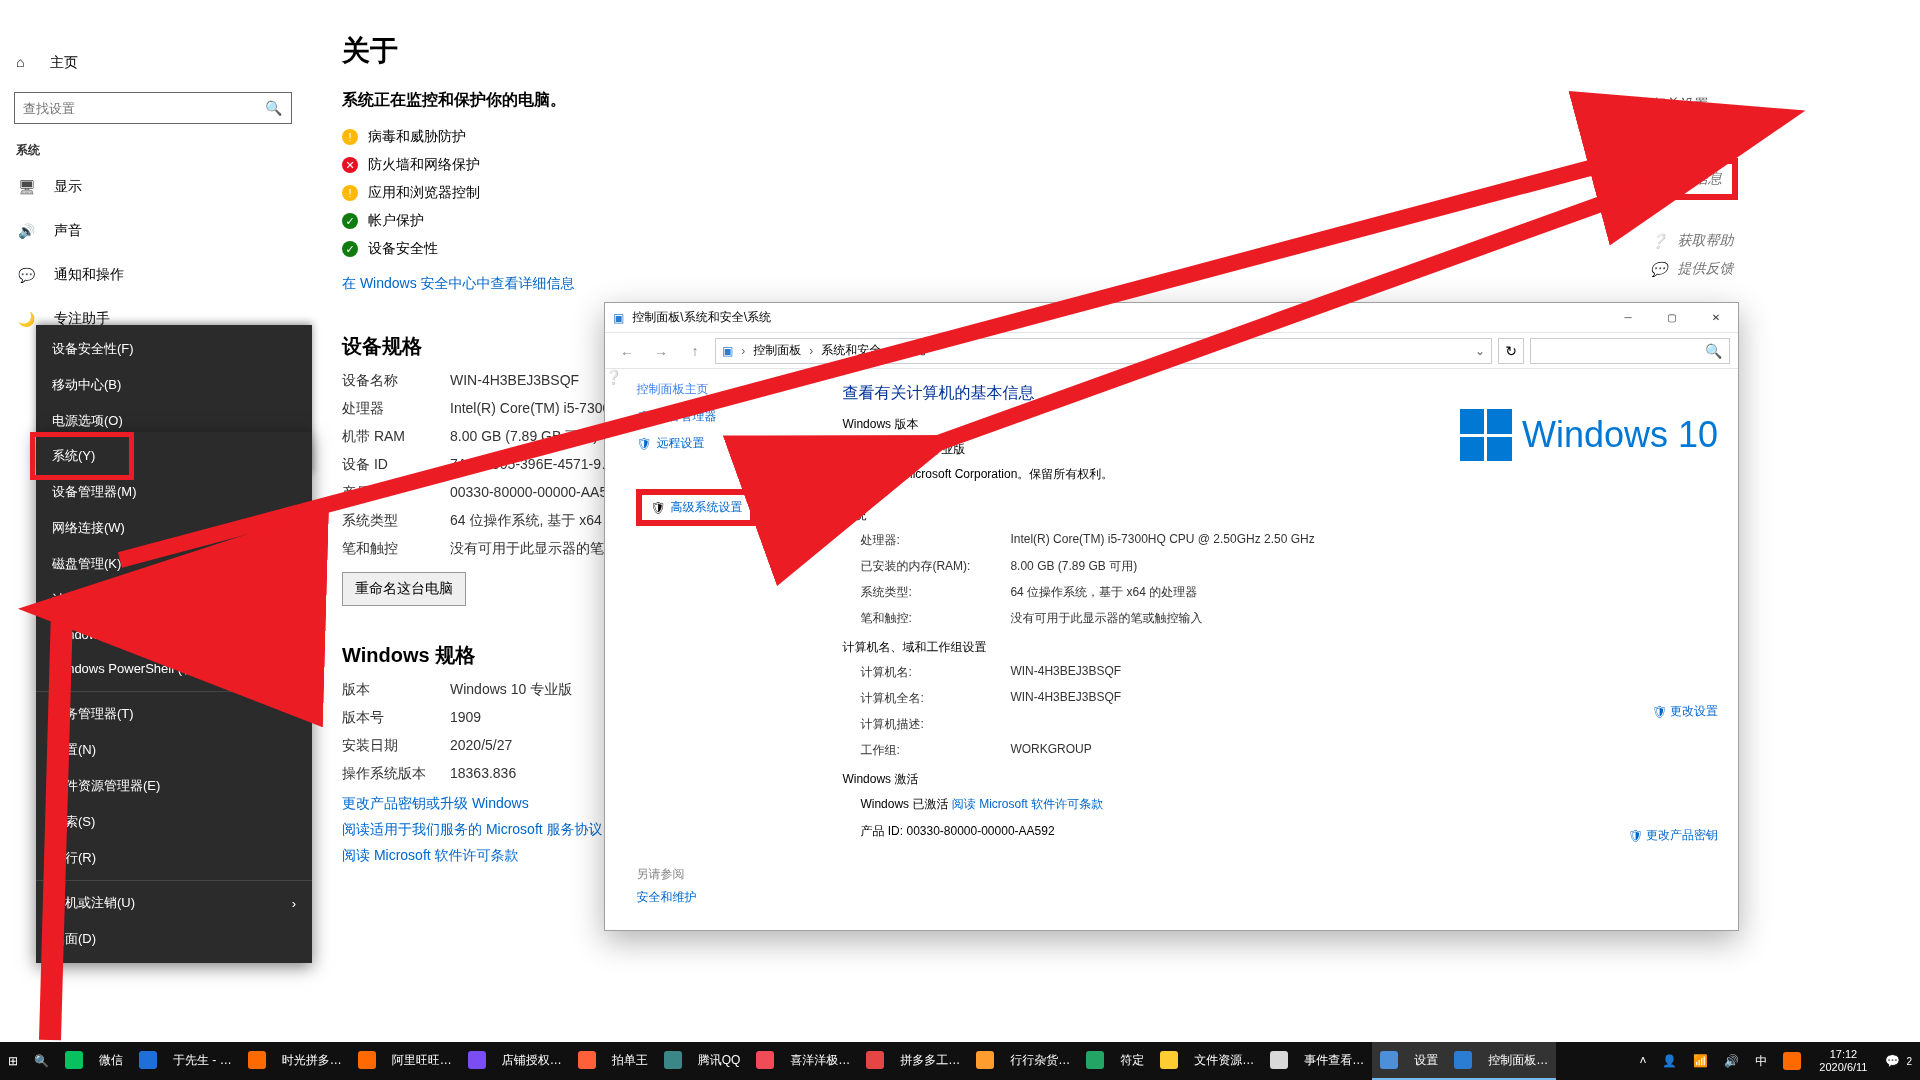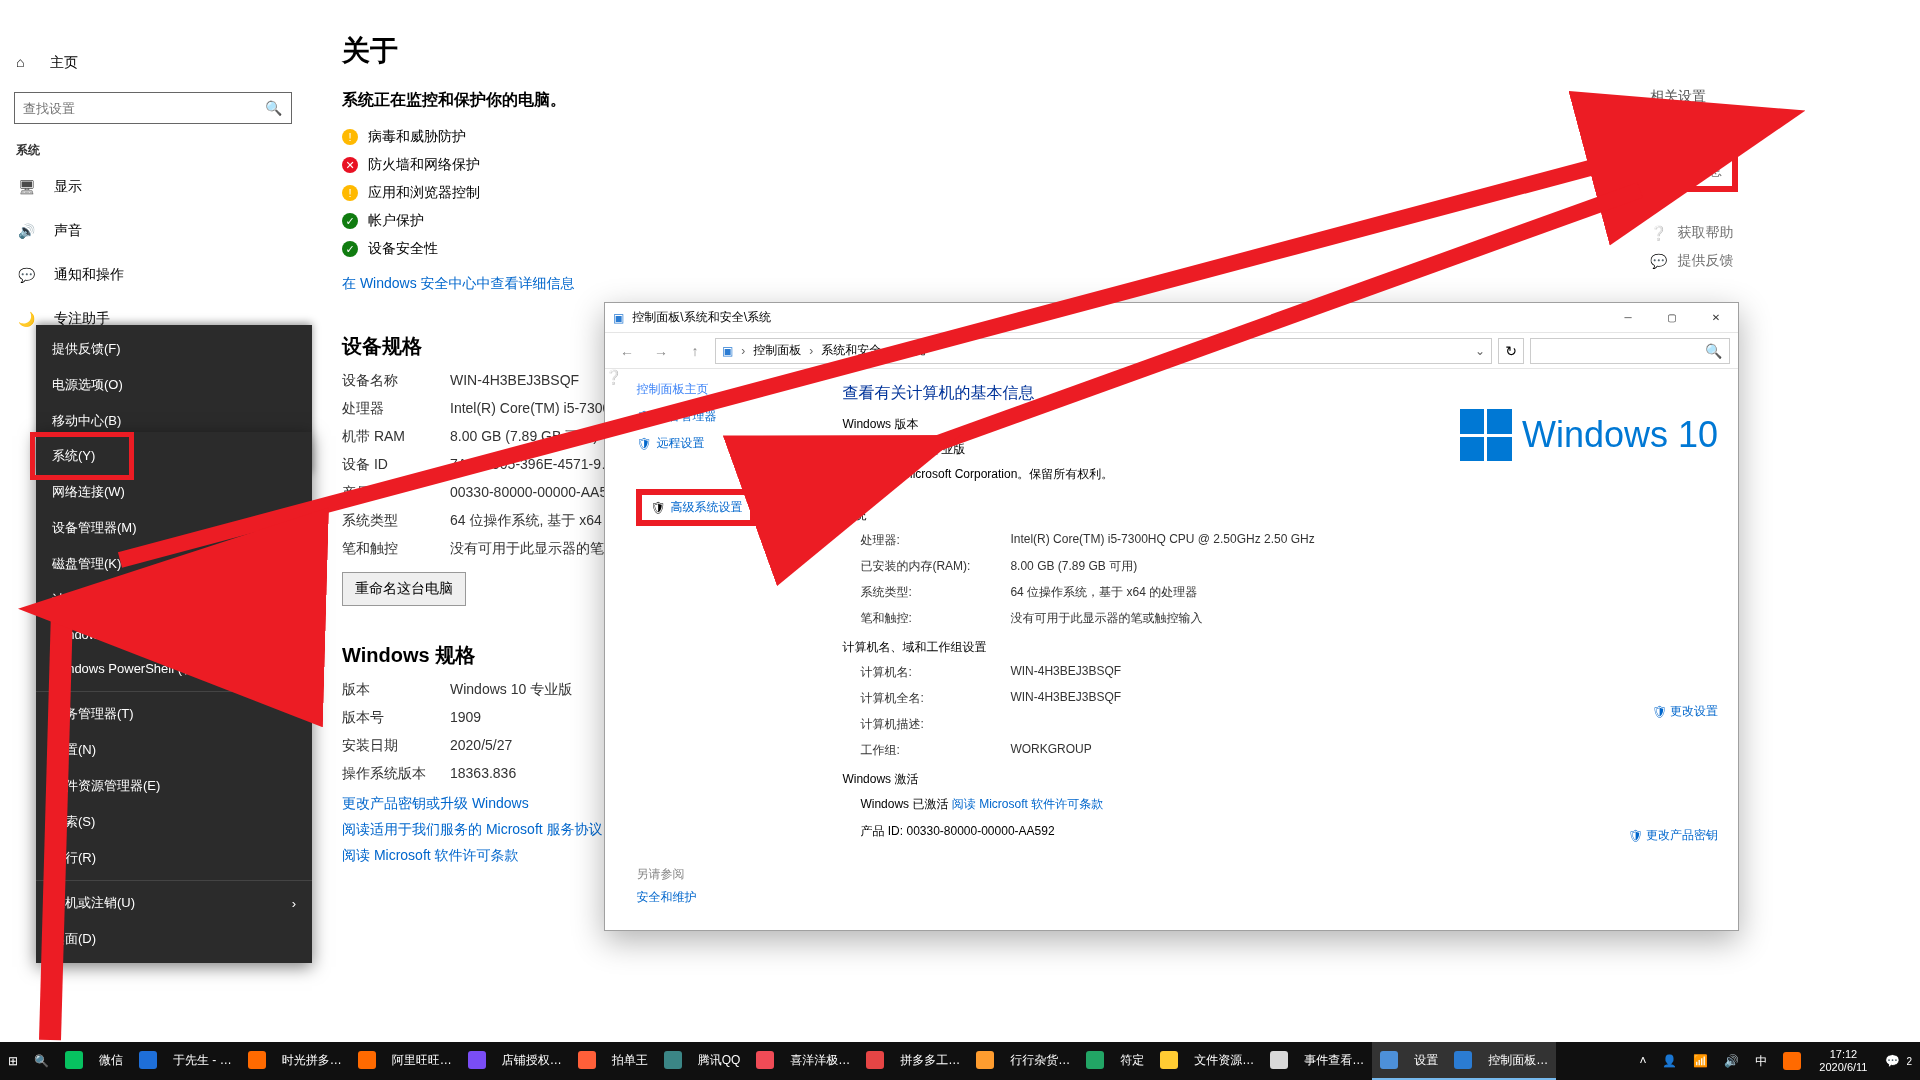--- a/index.html
+++ b/index.html
@@ -31,21 +31,21 @@
 .protect-row .picon { width: 16px; height: 16px; border-radius: 50%; display:flex; align-items:center; justify-content:center; font-size:11px; color:#fff;}
 .picon.warn { background: #ffb900; }
 .picon.err { background: #e81123; }
 .picon.ok { background: #107c10; }
 .link { color: #0066cc; cursor: pointer; }
 .spec-table { display: grid; grid-template-columns: 100px 1fr; row-gap: 10px; column-gap: 8px; font-size: 14px; }
 .spec-table .k { color: #333; }
 .spec-table .v { color: #333; }
 .rename-btn { margin-top: 14px; padding: 7px 12px; border: 1px solid #999; background: #efefef; font-size: 14px; display:inline-block; }
 
-.related { position: absolute; top: 88px; right: 40px; width: 230px; }
+.related { position: absolute; top: 96px; right: 40px; width: 230px; font-style: italic; }
 .related .hdr { font-size: 14px; color: #555; margin-bottom: 12px; }
 .related .lnk { color: #737373; margin-bottom: 14px; cursor:pointer; }
 .related .sysinfo-box { border: 6px solid #ec1c24; padding: 6px 10px; display:inline-block; margin-bottom:14px;}
 .related .iconrow { display:flex; align-items:center; gap:10px; margin-top:18px; }
 
 
 .ctxmenu { position: absolute; top: 432px; left: 36px; width: 276px; background: #2b2b2b; color: #fff; box-shadow: 0 4px 16px rgba(0,0,0,.5); z-index: 50; padding: 6px 0; }
 .ctx-item { padding: 9px 16px; font-size: 13px; cursor: pointer; display:flex; justify-content:space-between; align-items:center;}
 .ctx-sep { height:1px; background:#444; margin:4px 0; }
 .ctx-item.flag { position: relative; }
@@ -252,37 +252,37 @@
       <div class="iconrow" style="margin-top:10px;">
         <span>💬</span>
         <span class="lnk" style="margin:0;">提供反馈</span>
       </div>
     </div>
   </div>
 </div>
 
 <div class="ctxmenu-upper">
   <div id="ctx-upper">
-      <div class="ctx-item">提供反馈(F)</div>
+      <div class="ctx-item">设备安全性(F)</div>
+      <div class="ctx-item">移动中心(B)</div>
       <div class="ctx-item">电源选项(O)</div>
-      <div class="ctx-item">移动中心(B)</div>
       <div class="ctx-item">事件查看器(V)</div>
     </div>
 </div>
 
 <div class="ctxmenu">
   <div id="ctxlist">
       <div class="ctx-item flag">
         <span>系统(Y)</span>
       </div>
       <div class="ctx-item">
+        <span>设备管理器(M)</span>
+      </div>
+      <div class="ctx-item">
         <span>网络连接(W)</span>
-      </div>
-      <div class="ctx-item">
-        <span>设备管理器(M)</span>
       </div>
       <div class="ctx-item">
         <span>磁盘管理(K)</span>
       </div>
       <div class="ctx-item">
         <span>计算机管理(G)</span>
       </div>
       <div class="ctx-item">
         <span>Windows PowerShell(I)</span>
       </div>

